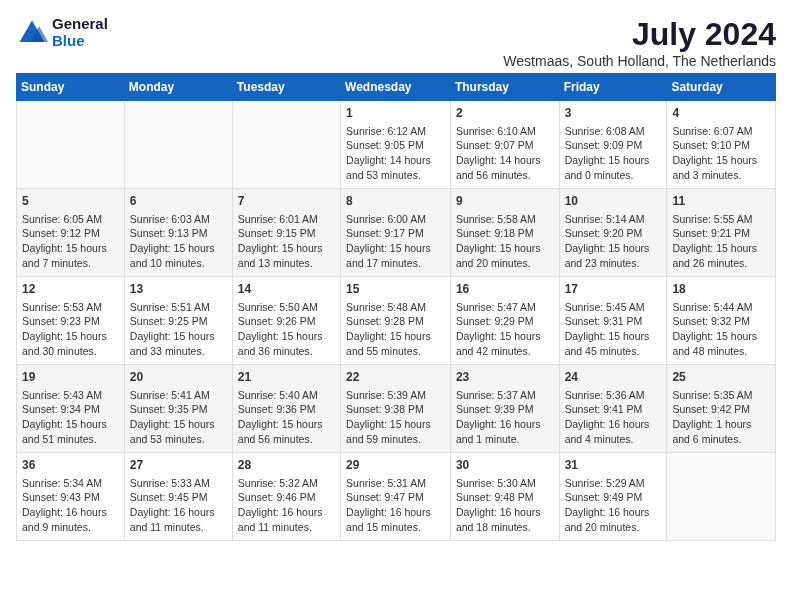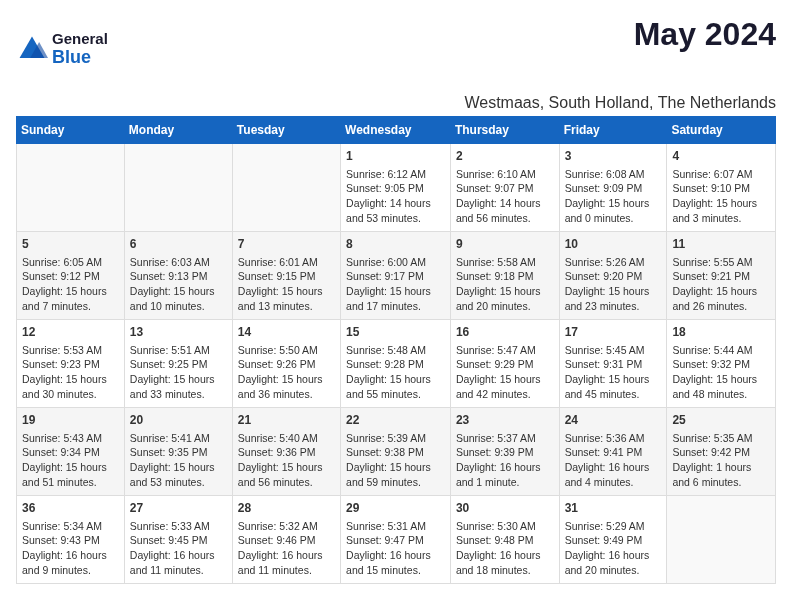--- a/index.html
+++ b/index.html
@@ -13,53 +13,51 @@
     .header {
       display: flex;
       justify-content: space-between;
       align-items: flex-start;
       margin-bottom: 4px;
     }
     .logo {
       display: flex;
       align-items: center;
       gap: 4px;
-      margin-top: 15px;
     }
     .logo-text {
       display: flex;
       flex-direction: column;
       line-height: 1.1;
     }
     .logo-general {
       font-size: 15px;
       font-weight: bold;
       color: #1a1a2e;
     }
     .logo-blue {
-      font-size: 18px;
+      font-size: 15px;
       font-weight: bold;
       color: #1565c0;
     }
     .logo-icon {
       width: 32px;
       height: 32px;
     }
     .title-area {
       text-align: right;
     }
     .month-title {
       font-size: 32px;
       font-weight: bold;
       color: #1a1a2e;
     }
     .location-title {
-      font-size: 16px;
+      font-size: 14px;
       color: #333;
-      margin-top: 41px;
     }
     table {
       width: 100%;
       border-collapse: collapse;
       font-size: 11px;
     }
     thead tr {
       background-color: #1565c0;
       color: #fff;
     }
@@ -107,21 +105,21 @@
     <svg class="logo-icon" viewBox="0 0 36 36">
       <polygon points="18,4 32,28 4,28" fill="#1565c0"></polygon>
       <polygon points="26,10 36,28 16,28" fill="#0d47a1" opacity="0.6"></polygon>
     </svg>
     <div class="logo-text">
       <span class="logo-general">General</span>
       <span class="logo-blue">Blue</span>
     </div>
   </div>
   <div class="title-area">
-    <div class="month-title">May 2024</div>
+    <div class="month-title">July 2024</div>
     <div class="location-title">Westmaas, South Holland, The Netherlands</div>
   </div>
 </div>
 
 <table>
   <thead>
     <tr>
     <th>Sunday</th>
         <th>Monday</th>
         <th>Tuesday</th>
@@ -187,21 +185,21 @@
           <div>Daylight: 15 hours and 17 minutes.</div>
         </td>
         <td>
           <span class="day-number">9</span>
           <div>Sunrise: 5:58 AM</div>
           <div>Sunset: 9:18 PM</div>
           <div>Daylight: 15 hours and 20 minutes.</div>
         </td>
         <td>
           <span class="day-number">10</span>
-          <div>Sunrise: 5:26 AM</div>
+          <div>Sunrise: 5:14 AM</div>
           <div>Sunset: 9:20 PM</div>
           <div>Daylight: 15 hours and 23 minutes.</div>
         </td>
         <td>
           <span class="day-number">11</span>
           <div>Sunrise: 5:55 AM</div>
           <div>Sunset: 9:21 PM</div>
           <div>Daylight: 15 hours and 26 minutes.</div>
         </td>
       </tr>

